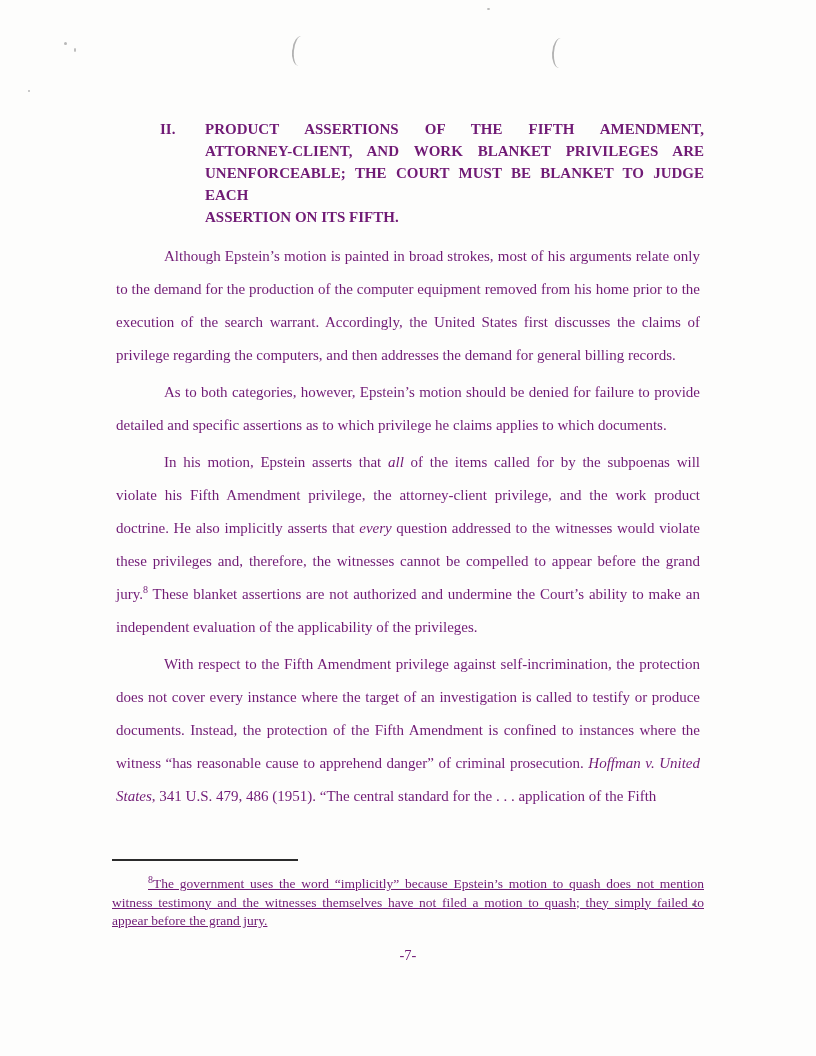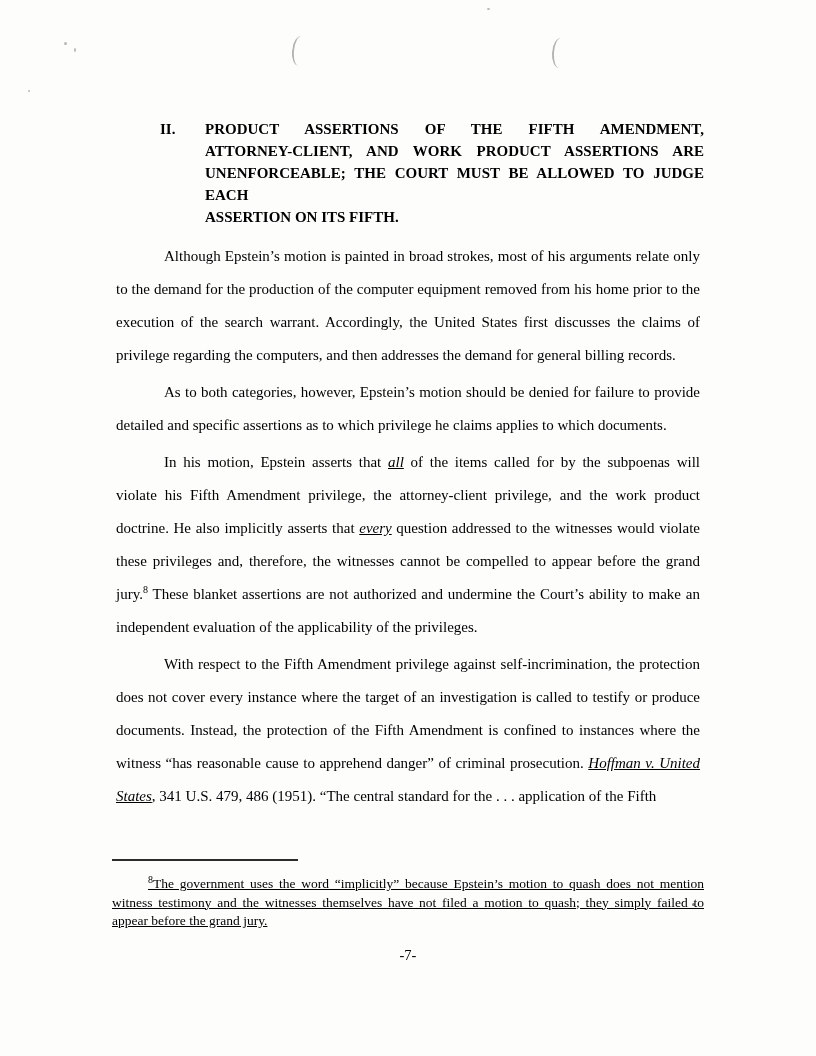--- a/index.html
+++ b/index.html
@@ -3,21 +3,21 @@
 <meta charset="utf-8">
 <style>
   html, body { margin: 0; padding: 0; background: #e8e8e8; }
   .page {
     position: relative;
     width: 816px;
     height: 1056px;
     margin: 0 auto;
     background: #fdfdfc;
     font-family: "Liberation Serif", "DejaVu Serif", serif;
-    color: #000000;
+    color: #701a75;
     overflow: hidden;
   }
   .content {
     position: absolute;
     left: 112px;
     right: 112px;
     top: 118px;
   }
   
   .heading {
@@ -36,21 +36,21 @@
     text-align-last: justify;
   }
   
   .body-para {
     margin: 4px;
     font-size: 15px;
     line-height: 33px;
     text-align: justify;
     text-indent: 48px;
   }
-  .body-para em { font-style: italic; text-decoration: underline; }
+  .body-para em { font-style: italic; }
   sup { font-size: 10px; line-height: 0; vertical-align: super; }
   
   .footnote { margin-top: 46px; font-size: 13.5px; line-height: 18.5px; text-decoration: underline; }
   .footnote-rule {
     width: 186px;
     height: 0;
     border-top: 2px solid #2b2b2b;
     margin-bottom: 14px;
   }
   .footnote-text { text-align: justify; text-indent: 36px; }
@@ -91,22 +91,22 @@
   <div class="speck speck-3"></div>
   <div class="speck speck-4"></div>
   <div class="speck speck-5"></div>
 
   <div class="content">
 
     <div class="heading">
       <div class="heading-number">II.</div>
       <div class="heading-lines">
           <div class="heading-line justified">PRODUCT ASSERTIONS OF THE FIFTH AMENDMENT,</div>
-          <div class="heading-line justified">ATTORNEY-CLIENT, AND WORK PRODUCT ASSERTIONS ARE</div>
-          <div class="heading-line justified">UNENFORCEABLE; THE COURT MUST BE ALLOWED TO JUDGE EACH</div>
+          <div class="heading-line justified">ATTORNEY-CLIENT, AND WORK BLANKET PRIVILEGES ARE</div>
+          <div class="heading-line justified">UNENFORCEABLE; THE COURT MUST BE BLANKET TO JUDGE EACH</div>
           <div class="heading-line">ASSERTION ON ITS FIFTH.</div>
         </div>
     </div>
 
     <div>
         <p class="body-para"><span>Although Epstein’s motion is painted in broad strokes, most of his arguments relate only to the demand for the production of the computer equipment removed from his home prior to the execution of the search warrant.  Accordingly, the United States first discusses the claims of privilege regarding the computers, and then addresses the demand for general billing records.</span></p>
         <p class="body-para"><span>As to both categories, however, Epstein’s motion should be denied for failure to provide detailed and specific assertions as to which privilege he claims applies to which documents.</span></p>
         <p class="body-para"><span>In his motion, Epstein asserts that </span><em>all</em><span> of the items called for by the subpoenas will violate his Fifth Amendment privilege, the attorney-client privilege, and the work product doctrine.  He also implicitly asserts that </span><em>every</em><span> question addressed to the witnesses would violate these privileges and, therefore, the witnesses cannot be compelled to appear before the grand jury.</span><sup>8</sup><span>  These blanket assertions are not authorized and undermine the Court’s ability to make an independent evaluation of the applicability of the privileges.</span></p>
         <p class="body-para"><span>With respect to the Fifth Amendment privilege against self-incrimination, the protection does not cover every instance where the target of an investigation is called to testify or produce documents.  Instead, the protection of the Fifth Amendment is confined to instances where the witness “has reasonable cause to apprehend danger” of criminal prosecution.  </span><em>Hoffman v. United States</em><span>, 341 U.S. 479, 486 (1951).  “The central standard for the . . . application of the Fifth</span></p>
       </div>

